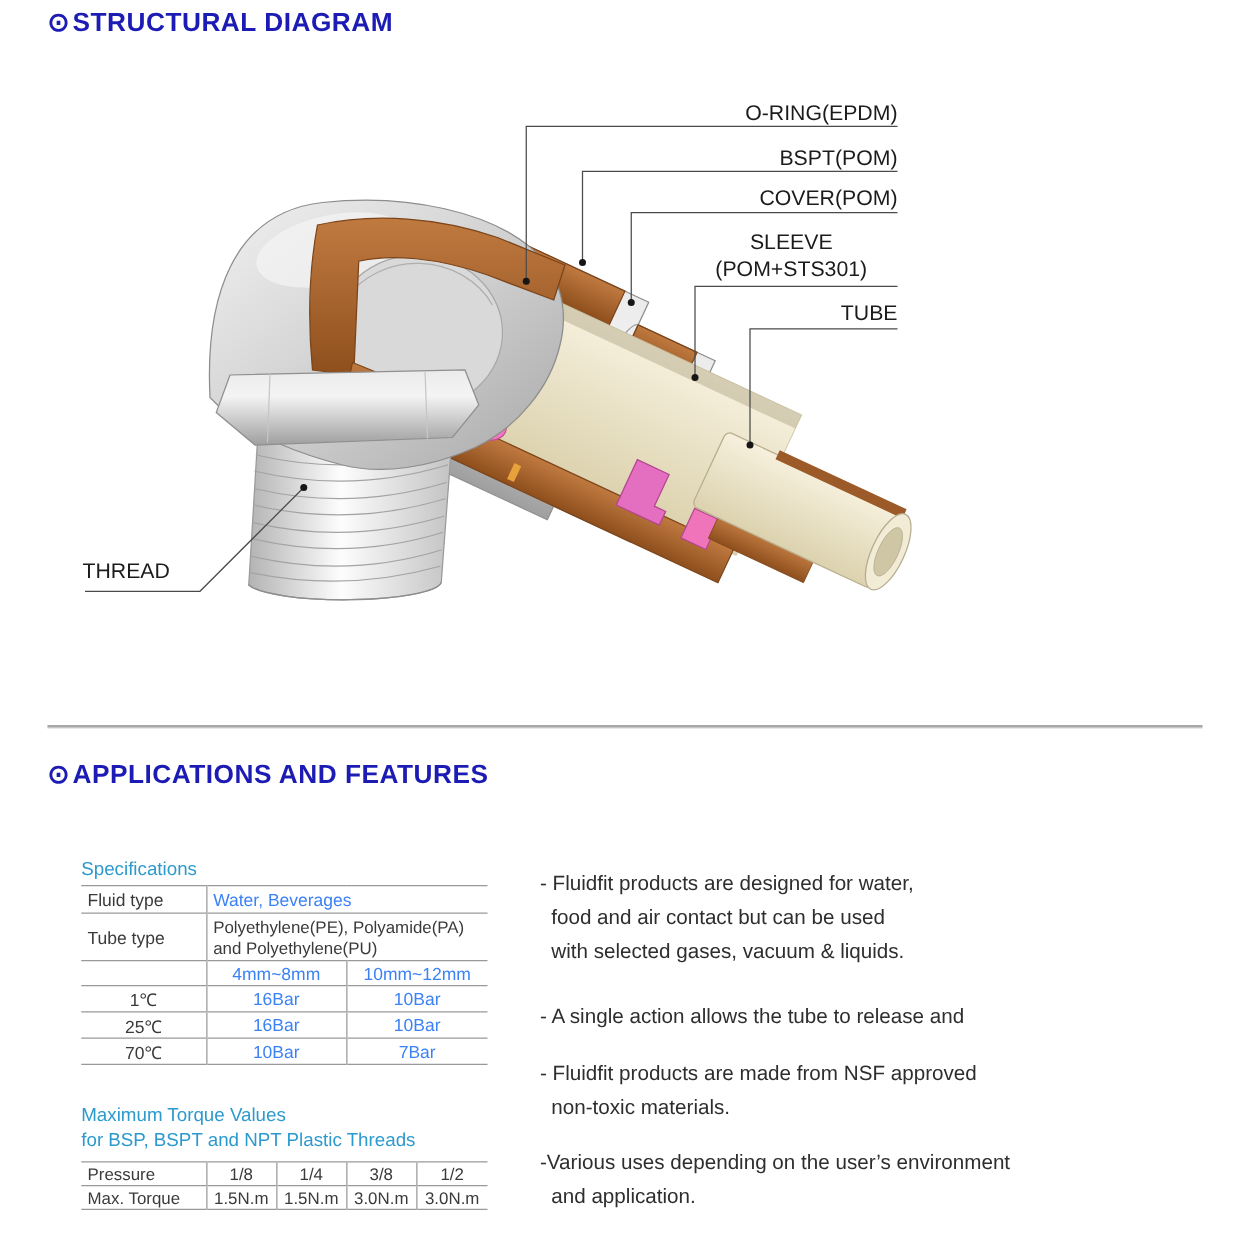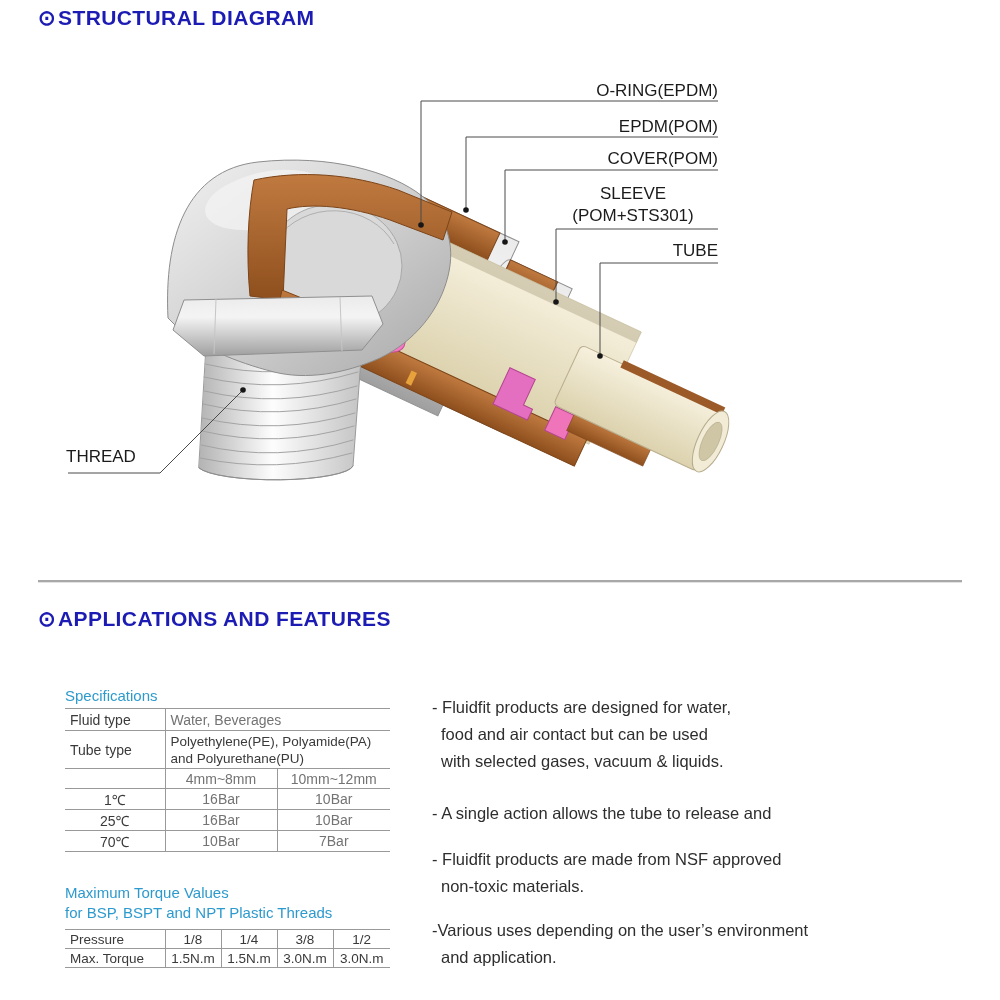--- a/index.html
+++ b/index.html
@@ -16,21 +16,21 @@
            box-shadow:0 1px 0 #e2e2e2;}
   .tbl-heading{position:absolute;font-size:15px;font-weight:normal;color:#2d9ace;white-space:nowrap;}
   table{border-collapse:collapse;table-layout:fixed;}
   .spec-table{position:absolute;left:65px;top:708px;width:325px;font-size:14px;color:#3a3a3a;
               border-top:1px solid #999;border-bottom:1px solid #999;}
   .spec-table td{border-top:1px solid #999;padding:0 5px;vertical-align:middle;}
   .torque-table{position:absolute;left:65px;top:929px;width:325px;font-size:13.5px;color:#3a3a3a;
                 border-top:1px solid #999;border-bottom:1px solid #999;}
   .torque-table td{border-top:1px solid #999;padding:0 5px;height:18px;vertical-align:middle;}
   td.vl{border-left:1px solid #999;}
-  .blue{color:#737373;}
+  .blue{color:#3b82f6;}
   .ctr{text-align:center;}
   .small2{font-size:13.5px;line-height:17px;}
   .features{position:absolute;left:432px;top:694px;width:540px;font-size:16.5px;color:#2e2e2e;}
   .feature{margin-bottom:0;}
   .feature div{line-height:27px;white-space:nowrap;}
   .feature .cont{padding-left:9px;}
   .f2{margin-top:25px;} .f3{margin-top:19px;} .f4{margin-top:17px;}
   svg{position:absolute;left:0;top:0;}
 </style>
 </head>
@@ -134,21 +134,21 @@
       <circle cx="421" cy="225" r="2.8"></circle>
         <circle cx="466" cy="210" r="2.8"></circle>
       <circle cx="505" cy="242" r="2.8"></circle>
         <circle cx="556" cy="302" r="2.8"></circle>
       <circle cx="600" cy="356" r="2.8"></circle>
         <circle cx="243" cy="390" r="2.8"></circle>
     </g>
   </svg>
 
   <div class="dlabel right" style="top:81px;">O-RING(EPDM)</div>
-  <div class="dlabel right" style="top:117px;">EPDM(POM)</div>
+  <div class="dlabel right" style="top:117px;">BSPT(POM)</div>
   <div class="dlabel right" style="top:149px;">COVER(POM)</div>
   <div class="sleeve-block" style="top:183px;">
     <div>SLEEVE</div>
     <div>(POM+STS301)</div>
   </div>
   <div class="dlabel right" style="top:241px;">TUBE</div>
   <div class="dlabel" style="left:66px;top:447px;">THREAD</div>
 
   <div class="divider" style="top:580px;"></div>
 
@@ -166,21 +166,21 @@
       </colgroup>
     <tbody>
         <tr>
       <td style="height:21px;">Fluid type</td>
       <td class="vl blue" colspan="2">Water, Beverages</td>
     </tr>
     <tr>
       <td style="height:37px;">Tube type</td>
       <td class="vl small2" colspan="2">
         <div>Polyethylene(PE), Polyamide(PA)</div>
-        <div>and Polyurethane(PU)</div>
+        <div>and Polyethylene(PU)</div>
       </td>
     </tr>
     <tr>
       <td style="height:19px;"></td>
       <td class="vl ctr blue">4mm~8mm</td>
       <td class="vl ctr blue">10mm~12mm</td>
     </tr>
     <tr>
       <td class="ctr" style="height:20px;">1℃</td>
       <td class="vl ctr blue">16Bar</td>

